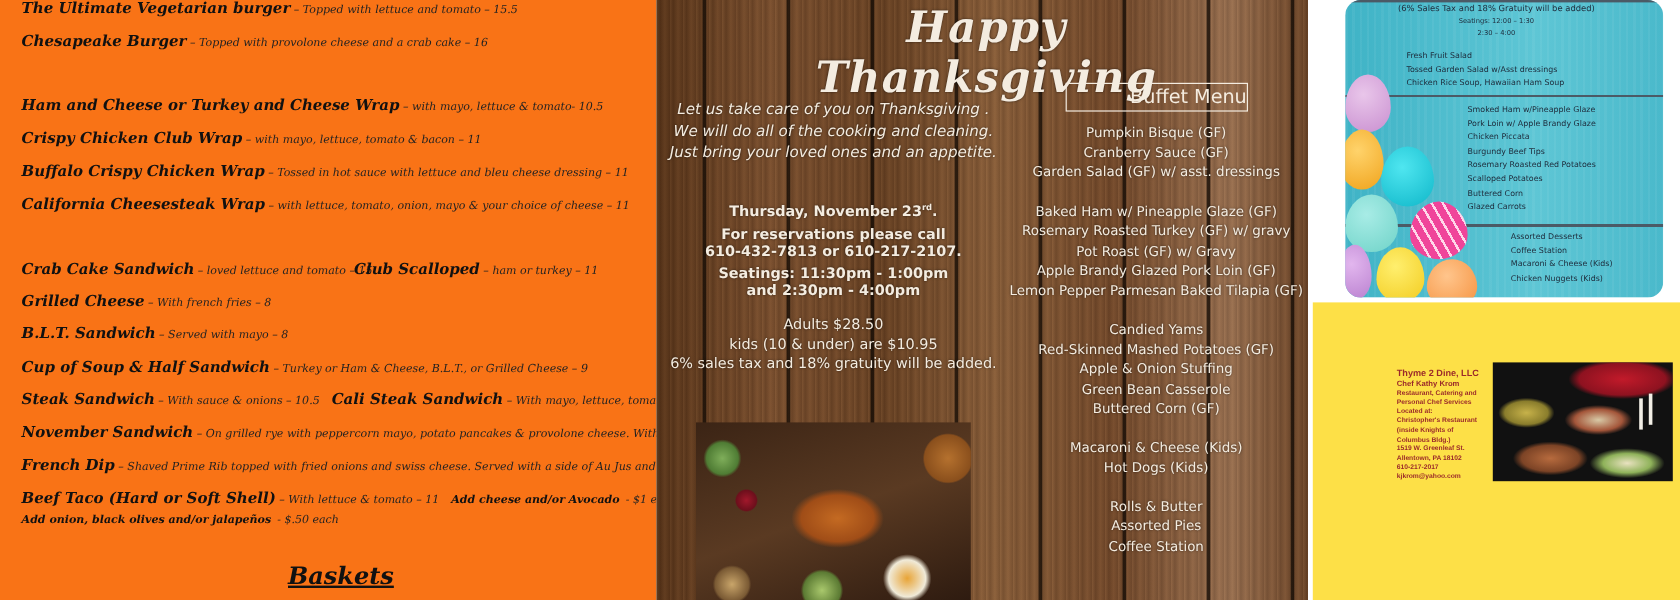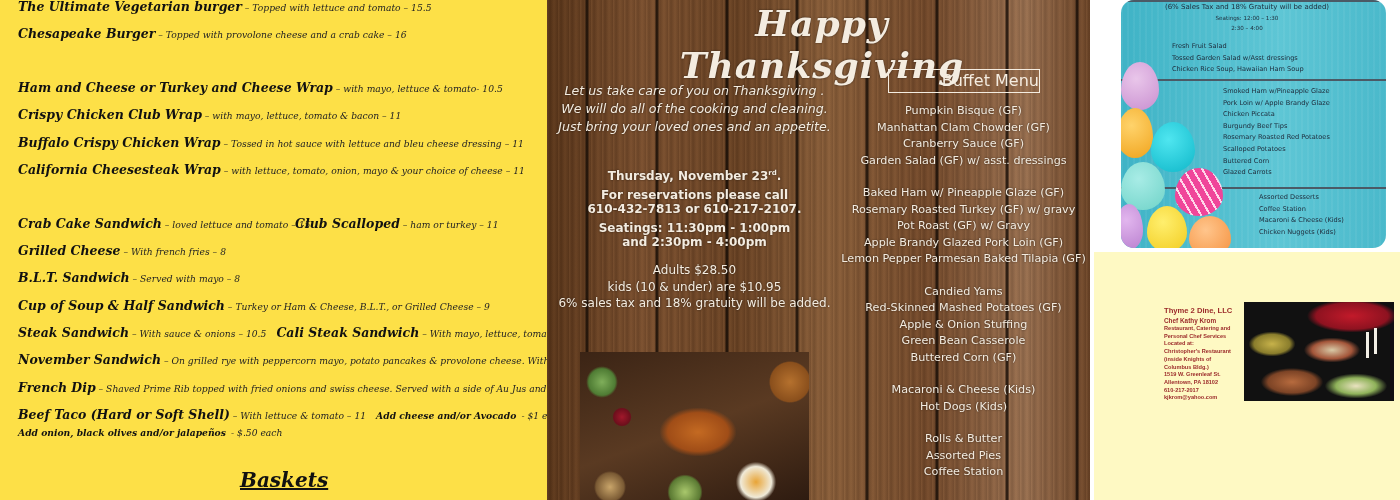--- a/index.html
+++ b/index.html
@@ -1,19 +1,19 @@
 <!DOCTYPE html>
 <html><head>
 <meta charset="utf-8">
 <style>
   html, body { margin:0; padding:0; }
   body { width:1400px; height:500px; overflow:hidden; background:#ffffff; position:relative; font-family:"DejaVu Serif", serif; }
 
   
-  .menu-page { position:absolute; left:0; top:0; width:547px; height:500px; background:#fde047; overflow:hidden; }
+  .menu-page { position:absolute; left:0; top:0; width:547px; height:500px; background:#f97316; overflow:hidden; }
   .mi { position:absolute; left:18px; white-space:nowrap; color:#111; font-family:"DejaVu Serif", serif; font-style:italic; }
   .mi .n { font-weight:bold; font-size:12.5px; }
   .mi .d { font-size:9.2px; font-weight:normal; color:#222; }
   .mi .b { font-weight:bold; font-size:9.2px; }
   .mi .gap { display:inline-block; width:10px; }
   .baskets { position:absolute; left:240px; top:468px; font-family:"DejaVu Serif", serif; font-weight:bold; font-style:italic; font-size:20px; text-decoration:underline; color:#111; }
 
   
   .flyer { position:absolute; left:547px; top:0; width:543px; height:500px; overflow:hidden;
     background:
@@ -49,21 +49,21 @@
       repeating-linear-gradient(90deg, rgba(255,255,255,.05) 0 2px, rgba(0,0,0,0) 2px 6px),
       linear-gradient(90deg, #3fb3c6, #5ec6d5 60%, #4ab9cb);
     border-radius: 13px;
   }
   .easter .top-line { position:absolute; left:0; right:0; top:0; height:2px; background:#4b5a66; }
   .easter .t { position:absolute; color:#1d2a3a; font-family:"DejaVu Sans", sans-serif; font-size:6.6px; line-height:11.6px; white-space:nowrap; }
   .easter .c { left:0; width:252px; text-align:center; }
   .egg { position:absolute; border-radius:50% 50% 50% 50% / 58% 58% 42% 42%; }
 
   
-  .card-panel { position:absolute; left:1094px; top:252px; width:306px; height:248px; background:#fef9c3; }
+  .card-panel { position:absolute; left:1094px; top:252px; width:306px; height:248px; background:#fde047; }
   .card-text { position:absolute; left:70px; top:54px; width:75px; font-family:"Liberation Sans", sans-serif; font-weight:bold; color:#9b2a2a; font-size:5.6px; line-height:7.7px; }
   .card-text .head { font-size:7.6px; line-height:10px; }
   .card-text .chef { font-size:6.4px; line-height:9px; }
   .catering-photo { position:absolute; left:150px; top:50px; width:150px; height:99px; overflow:hidden;
     background:
       radial-gradient(ellipse 60px 22px at 108px 14px, #c21a2a 0%, #8e1220 60%, rgba(0,0,0,0) 75%),
       radial-gradient(ellipse 30px 16px at 28px 42px, #c7b24a 0%, #8a7d2c 60%, rgba(0,0,0,0) 78%),
       radial-gradient(ellipse 36px 16px at 88px 48px, #d8c9a6 0%, #a4563a 55%, rgba(0,0,0,0) 78%),
       radial-gradient(ellipse 40px 18px at 48px 80px, #b76b3e 0%, #7d4426 60%, rgba(0,0,0,0) 78%),
       radial-gradient(ellipse 40px 16px at 112px 84px, #e9e2c0 0%, #8fb25a 50%, rgba(0,0,0,0) 78%),
@@ -118,21 +118,20 @@
     <div>6% sales tax and 18% gratuity will be added.</div>
   </div>
 
   <div class="food-photo"></div>
 
   <div class="buffet-box">Buffet Menu</div>
 
   <div class="wt buffet">
     <div class="grp">
       <div>Pumpkin Bisque (GF)</div>
-      <div>Manhattan Clam Chowder (GF)</div>
       <div>Cranberry Sauce (GF)</div>
       <div>Garden Salad (GF) w/ asst. dressings</div>
     </div>
     <div class="grp">
       <div>Baked Ham w/ Pineapple Glaze (GF)</div>
       <div>Rosemary Roasted Turkey (GF) w/ gravy</div>
       <div>Pot Roast (GF) w/ Gravy</div>
       <div>Apple Brandy Glazed Pork Loin (GF)</div>
       <div>Lemon Pepper Parmesan Baked Tilapia (GF)</div>
     </div>

